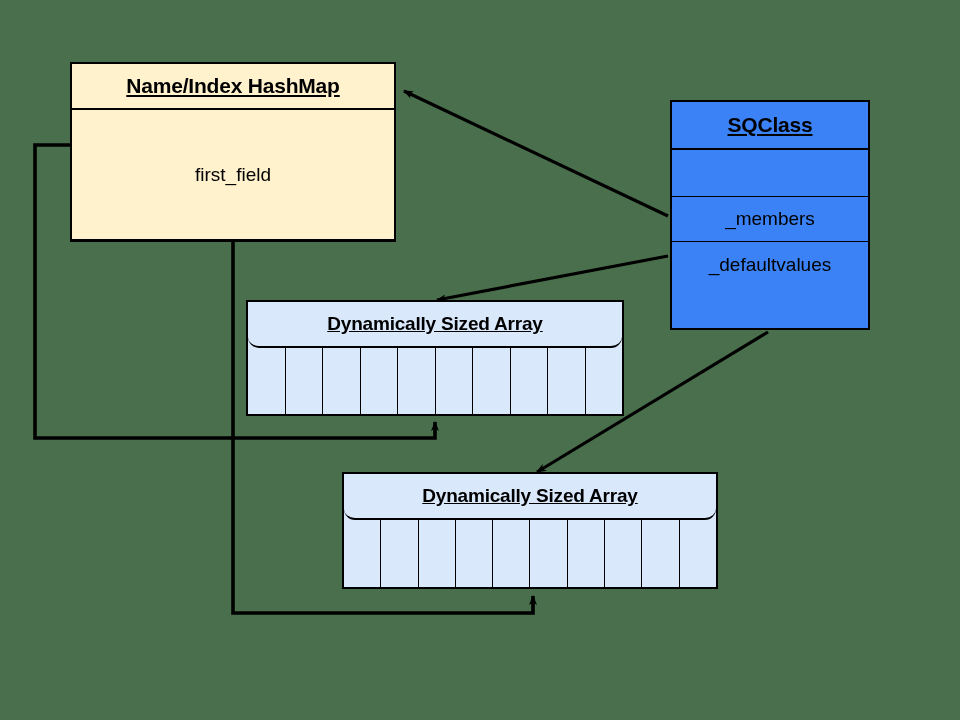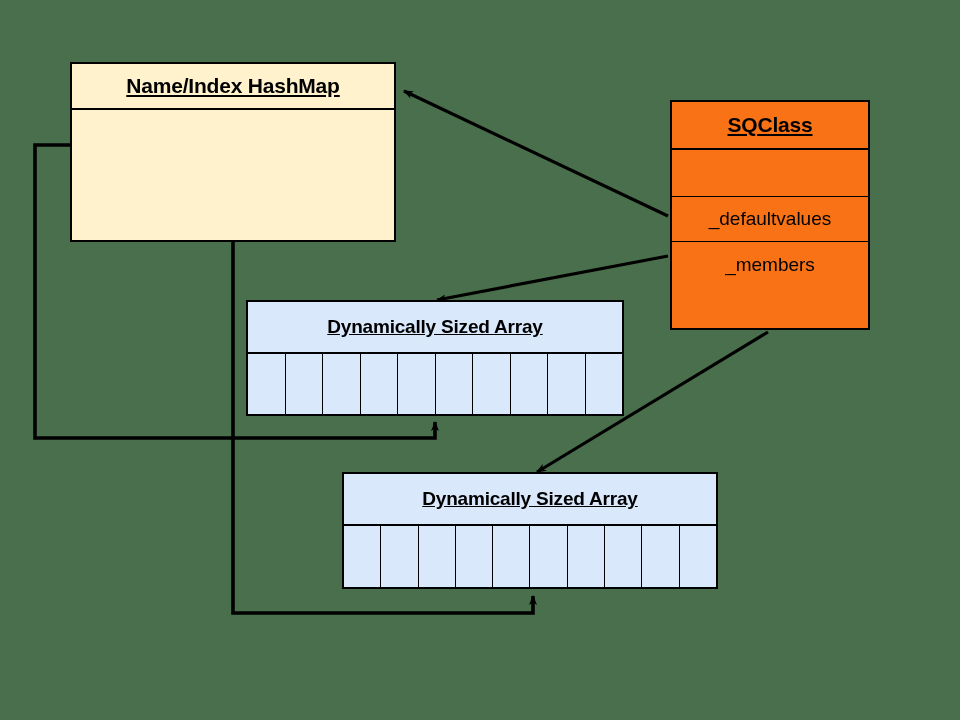--- a/index.html
+++ b/index.html
@@ -71,48 +71,49 @@
   #hashmap .node-title { height: 46px; }
   #hashmap .node-row { flex: 1 1 0; }
   #hashmap .node-row.r0 { border-bottom: 1.5px solid #000; }
 
   
   #sqclass {
     left: 670px;
     top: 100px;
     width: 200px;
     height: 230px;
-    background: #f97316;
+    background: #3b82f6;
   }
   #sqclass .node-title { height: 48px; }
   #sqclass .node-row { height: 45px; }
   #sqclass .node-row.empty { height: 47px; }
   #sqclass .node-row.last { height: 47px; border-bottom: none; }
 
   
   .array-node {
     position: absolute;
     box-sizing: border-box;
     border: 2px solid #000;
     background: #dae8fc;
     display: flex;
     flex-direction: column;
   }
   .array-title {
     box-sizing: border-box;
-    height: 52px;
+    height: 46px;
     border-bottom: 2px solid #000;
     font-weight: bold;
     font-size: 19px;
     color: #000;
     display: flex;
     align-items: center;
     justify-content: center;
     text-decoration: underline;
     letter-spacing: -0.2px;
+    border-radius: 11px;
   }
   .array-cells {
     flex: 1 1 0;
     display: flex;
     flex-direction: row;
   }
   .array-cell {
     box-sizing: border-box;
     flex: 1 1 0;
     border-right: 1.5px solid #000;
@@ -153,27 +154,28 @@
 
     <line x1="768" y1="332" x2="537" y2="472" stroke="#000" stroke-width="3.2" marker-end="url(#arrowhead)"></line>
 
     <polyline points="70,145 35,145 35,438 435,438 435,422" fill="none" stroke="#000" stroke-width="3.6" marker-end="url(#arrowhead)"></polyline>
 
     <polyline points="233,198 233,613 533,613 533,596" fill="none" stroke="#000" stroke-width="3.6" marker-end="url(#arrowhead)"></polyline>
   </svg>
 
   <div class="node" id="hashmap">
     <div class="node-title">Name/Index HashMap</div>
+    <div class="node-row r0">first_field</div>
   </div>
 
   <div class="node" id="sqclass">
     <div class="node-title">SQClass</div>
     <div class="node-row empty"></div>
+    <div class="node-row">_members</div>
     <div class="node-row">_defaultvalues</div>
-    <div class="node-row">_members</div>
   </div>
 
   <div class="array-node" id="array1">
     <div class="array-title">Dynamically Sized Array</div>
     <div class="array-cells">
         <div class="array-cell"></div>
         <div class="array-cell"></div>
         <div class="array-cell"></div>
         <div class="array-cell"></div>
         <div class="array-cell"></div>

